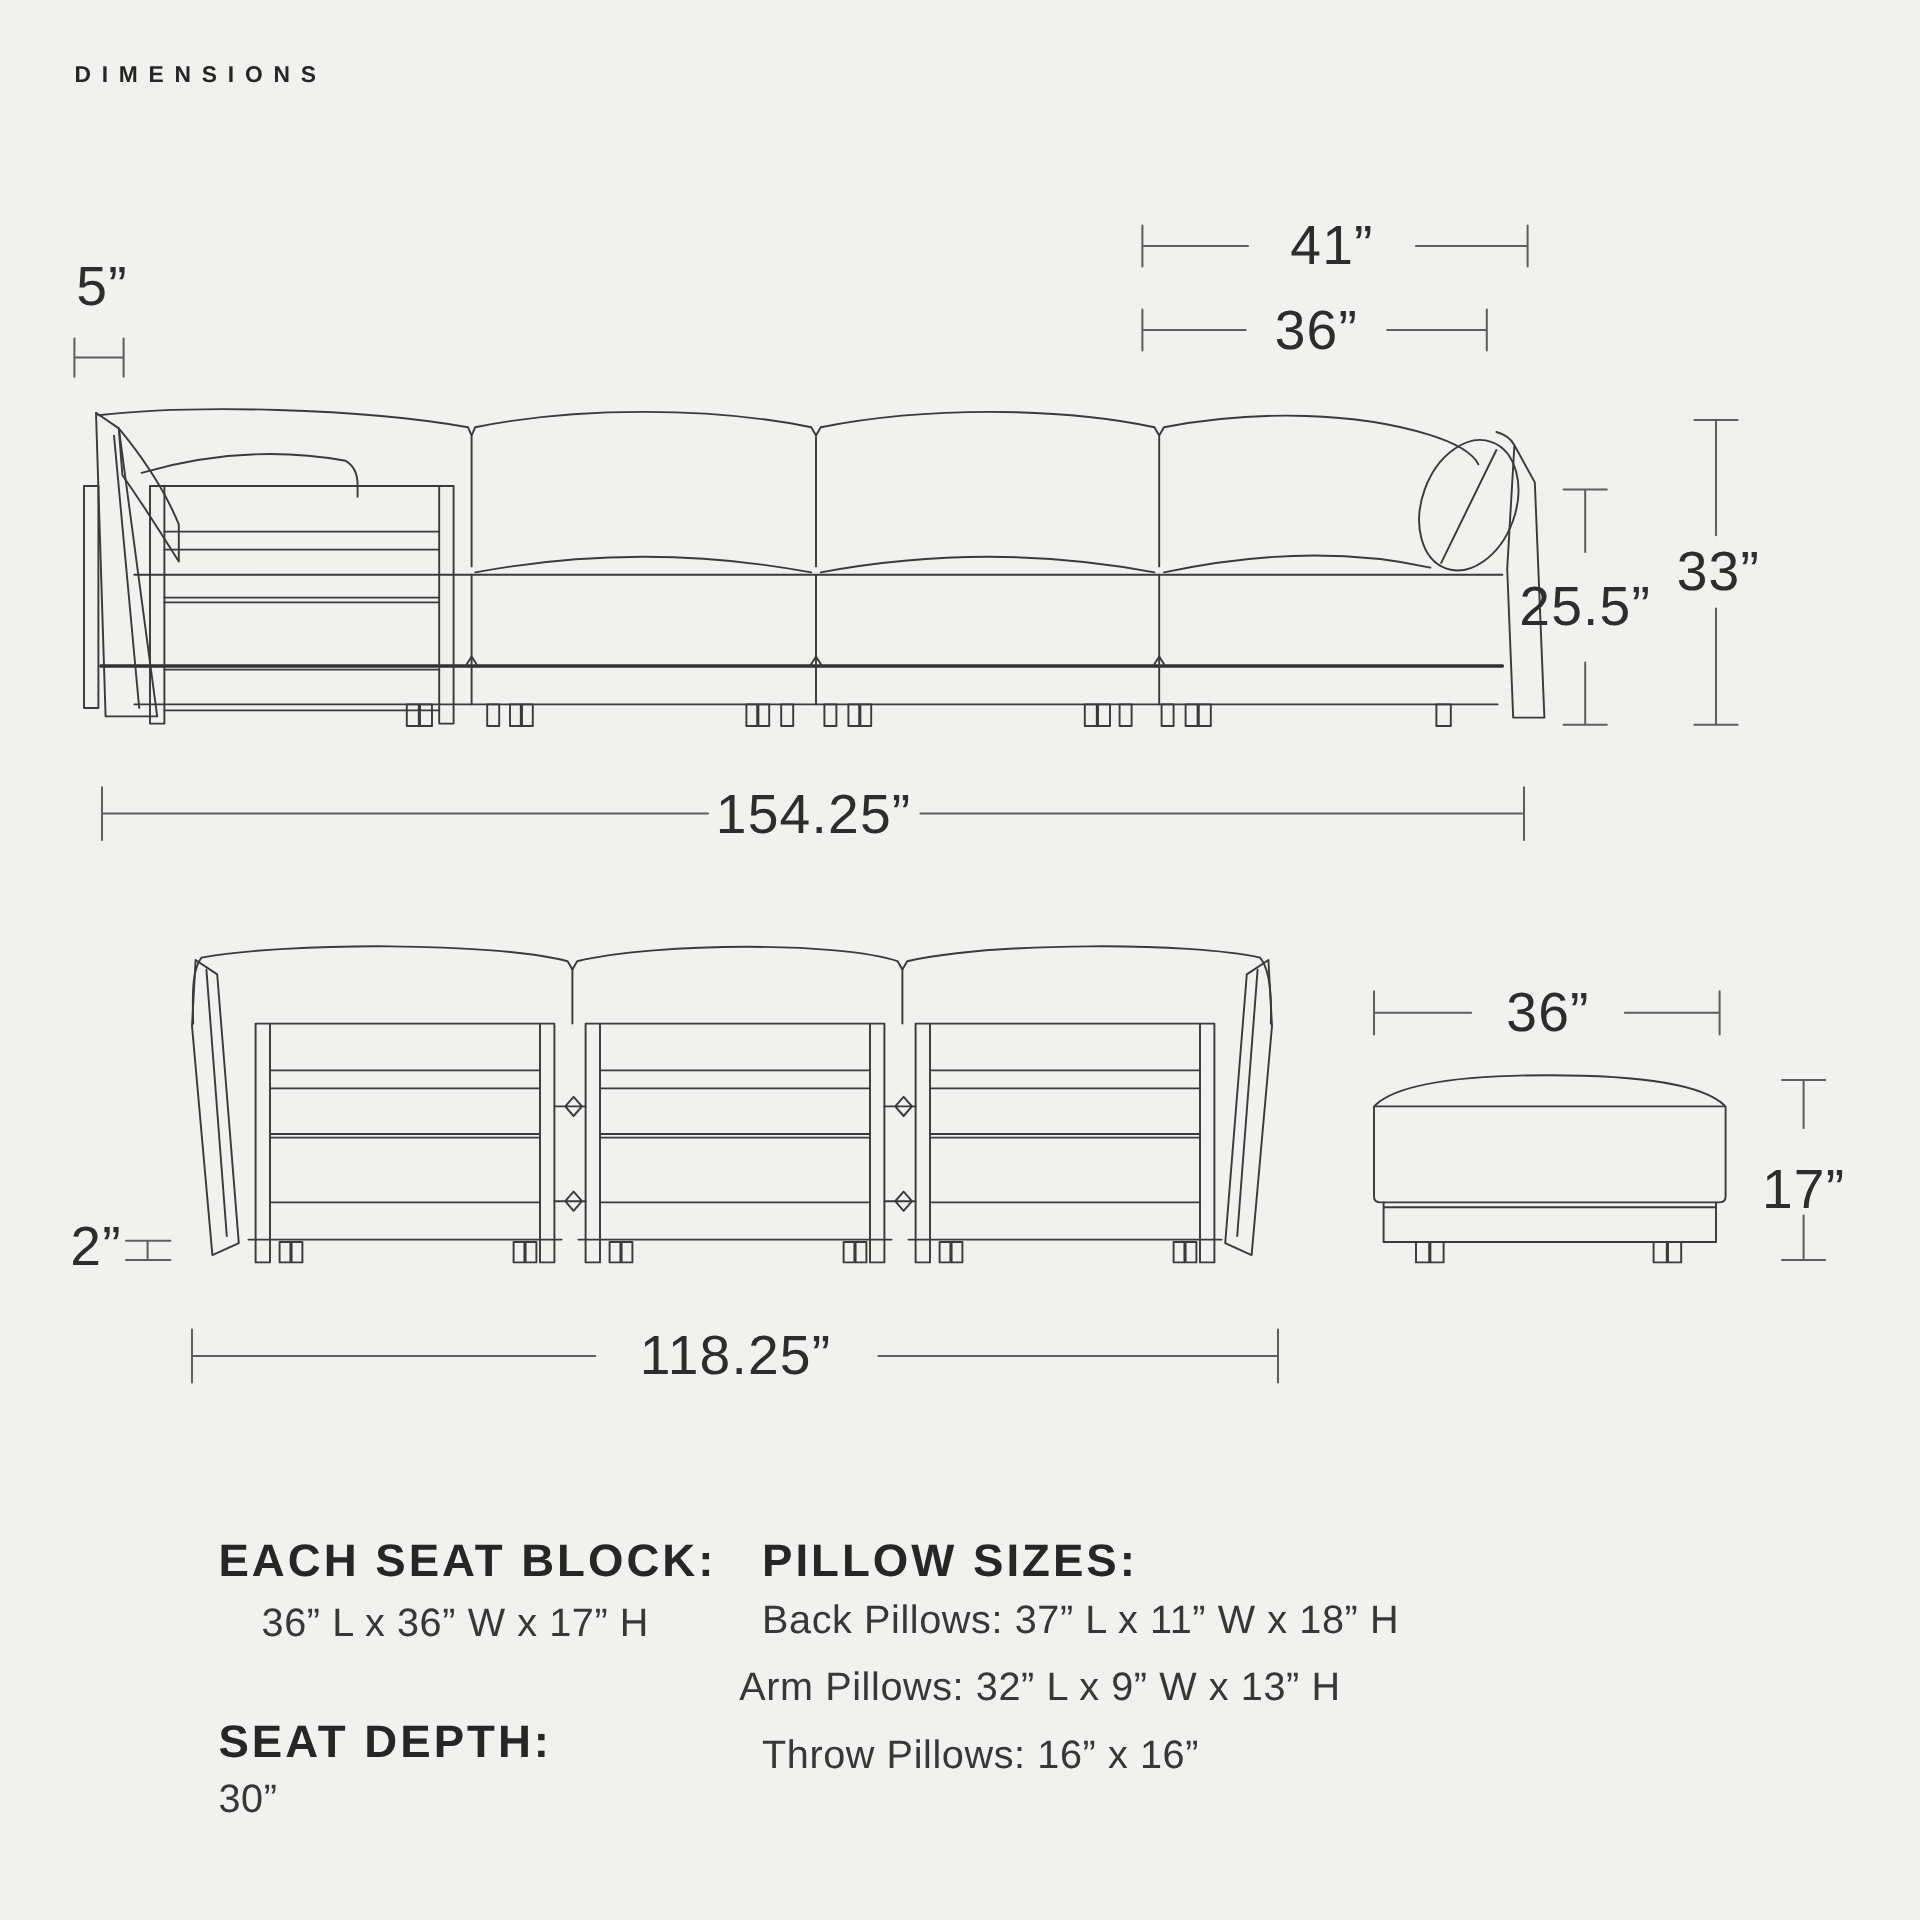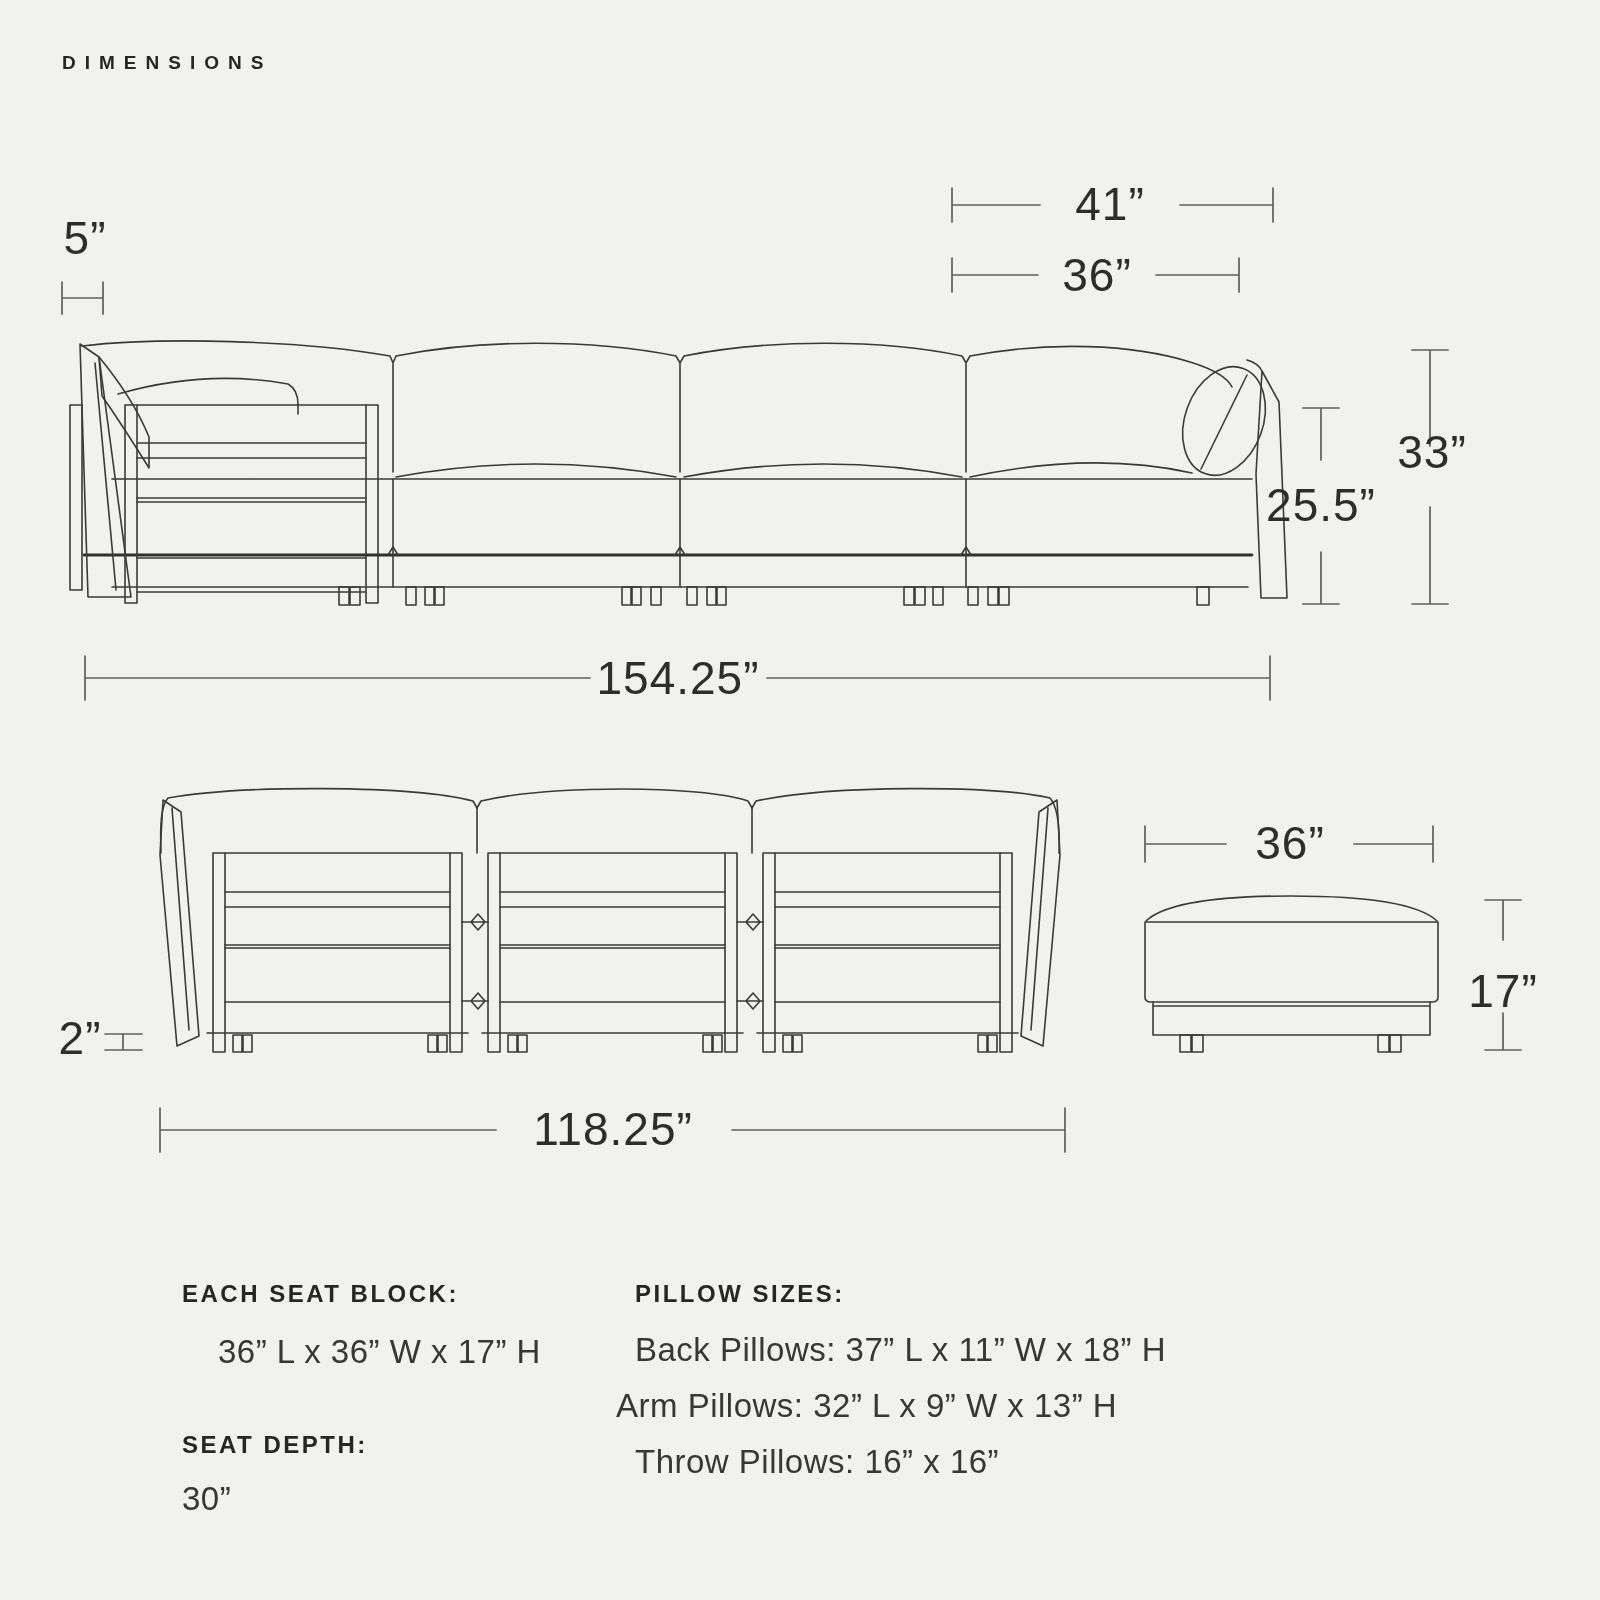--- a/index.html
+++ b/index.html
@@ -12,21 +12,21 @@
   .page-title {
     position:absolute; left:62px; top:52px;
     font-size:19px; font-weight:bold; letter-spacing:9px; color:#262626;
     white-space:nowrap;
   }
   .dim-label {
     position:absolute; transform:translate(-50%,-50%);
     font-size:46px; color:#2d2d2d; white-space:nowrap; letter-spacing:1px;
   }
   .spec-header {
-    position:absolute; font-size:24px; font-weight:bold;
+    position:absolute; font-size:38px; font-weight:bold;
     letter-spacing:2.5px; color:#262626; white-space:nowrap;
   }
   .spec-value {
     position:absolute; font-size:33px; color:#373737;
     white-space:nowrap; letter-spacing:0.5px;
   }
 </style>
 </head>
 <body>
 
@@ -165,21 +165,21 @@
       <path d="M 160 1108 V 1152 M 1065 1108 V 1152 M 160 1130 H 496 M 732 1130 H 1065"></path>
       <path d="M 1145 826 V 862 M 1433 826 V 862 M 1145 844 H 1226 M 1354 844 H 1433"></path>
       <path d="M 1485 900 H 1521 M 1485 1050 H 1521 M 1503 900 V 940 M 1503 1013 V 1050"></path>
     </g>
   </svg>
 
   <div class="dim-label" style="left:85px;  top:238px;">5”</div>
   <div class="dim-label" style="left:1110px;top:204px;">41”</div>
   <div class="dim-label" style="left:1097px;top:275px;">36”</div>
   <div class="dim-label" style="left:1321px;top:505px;">25.5”</div>
-  <div class="dim-label" style="left:1432px;top:452px;">33”</div>
+  <div class="dim-label" style="left:1432px;top:476px;">33”</div>
   <div class="dim-label" style="left:678px; top:678px;">154.25”</div>
   <div class="dim-label" style="left:80px;  top:1038px;">2”</div>
   <div class="dim-label" style="left:613px; top:1129px;">118.25”</div>
   <div class="dim-label" style="left:1290px;top:843px;">36”</div>
   <div class="dim-label" style="left:1503px;top:976px;margin-top:15px;">17”</div>
 
   <div class="spec-header" style="left:182px; top:1280px;">EACH SEAT BLOCK:</div>
   <div class="spec-value" style="left:182px; top:1333px;margin-left:36px;">36” L x 36” W x 17” H</div>
   <div class="spec-header" style="left:182px; top:1431px;">SEAT DEPTH:</div>
   <div class="spec-value" style="left:182px; top:1480px;">30”</div>

